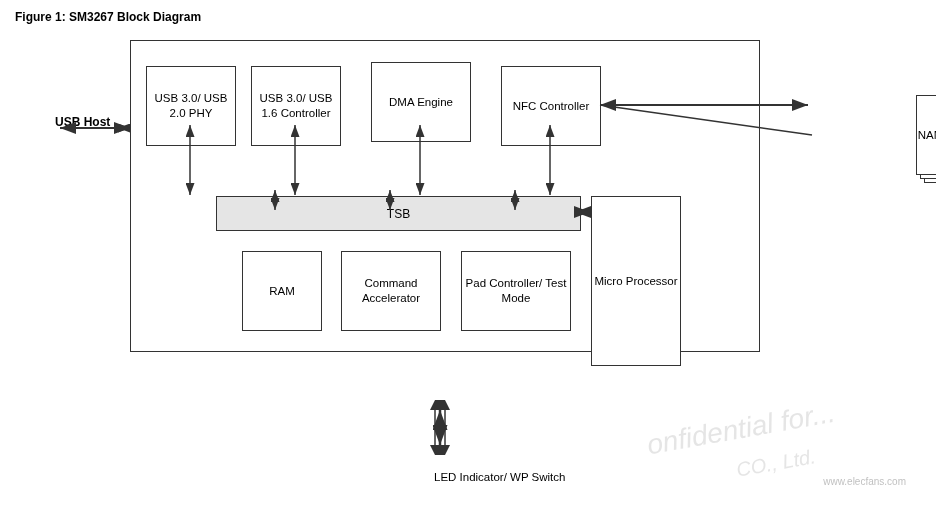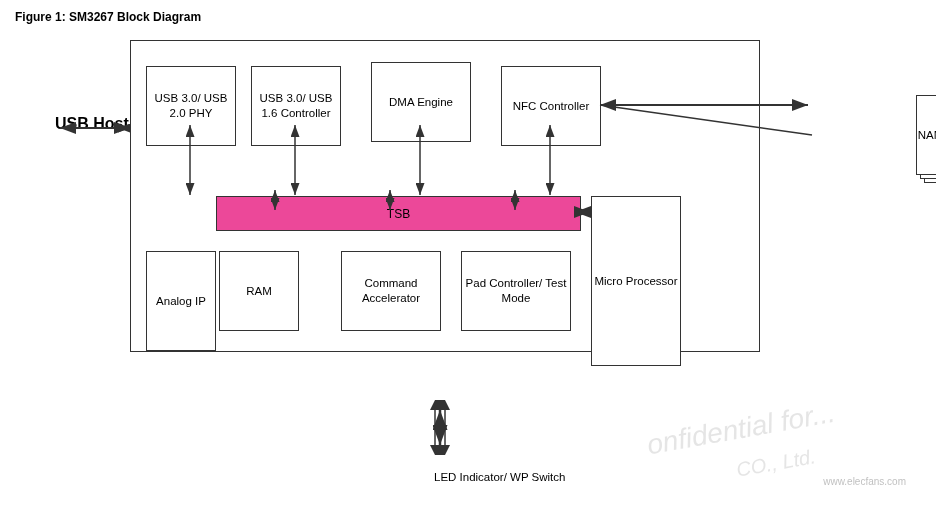--- a/index.html
+++ b/index.html
@@ -47,21 +47,21 @@
       text-align: center;
       line-height: 1.3;
       font-size: 11.5px;
     }
 
     
     .usb-host-label {
       position: absolute;
       left: 55px;
       top: 115px;
-      font-size: 16px;
+      font-size: 12px;
       font-weight: bold;
     }
 
     
     .nand-container {
       position: absolute;
       right: 20px;
       top: 95px;
     }
     .nand-page {
@@ -76,21 +76,21 @@
     .nand-page:nth-child(3) { top: 0px; left: 0px; display: flex; align-items: center; justify-content: center; text-align: center; font-size: 11.5px; font-weight: normal; }
 
     
     .tsb-box {
       position: absolute;
       left: 85px;
       top: 155px;
       width: 445px;
       height: 35px;
       border: 1.5px solid #333;
-      background: #ec4899;
+      background: #e5e5e5;
       display: flex;
       align-items: center;
       justify-content: center;
       font-size: 12px;
     }
 
     
     .watermark {
       position: absolute;
       bottom: 60px;
@@ -161,26 +161,22 @@
 
     <div class="comp-box" style="left:370px;top:25px;width:100px;height:80px;">
       <span>NFC
 Controller</span>
     </div>
 
     <div class="tsb-box" style="width: 365px;">
       <span>TSB</span>
     </div>
 
-    <div class="comp-box" style="left:15px;top:210px;width:70px;height:100px;">
-      <span>Analog
-IP</span>
-    </div>
-
-    <div class="comp-box" style="left:88px;top:210px;width:80px;height:80px;">
+
+    <div class="comp-box" style="left:111px;top:210px;width:80px;height:80px;">
       <span>RAM</span>
     </div>
 
     <div class="comp-box" style="left:210px;top:210px;width:100px;height:80px;">
       <span>Command
 Accelerator</span>
     </div>
 
     <div class="comp-box" style="left:330px;top:210px;width:110px;height:80px;">
       <span>Pad Controller/

